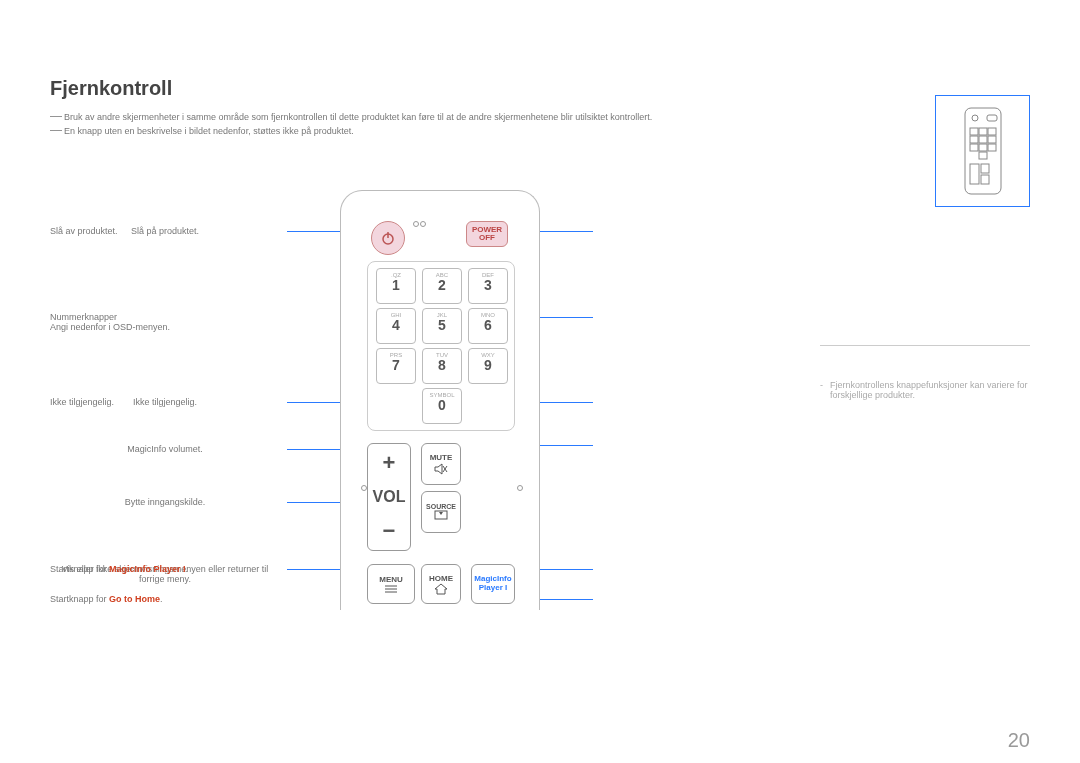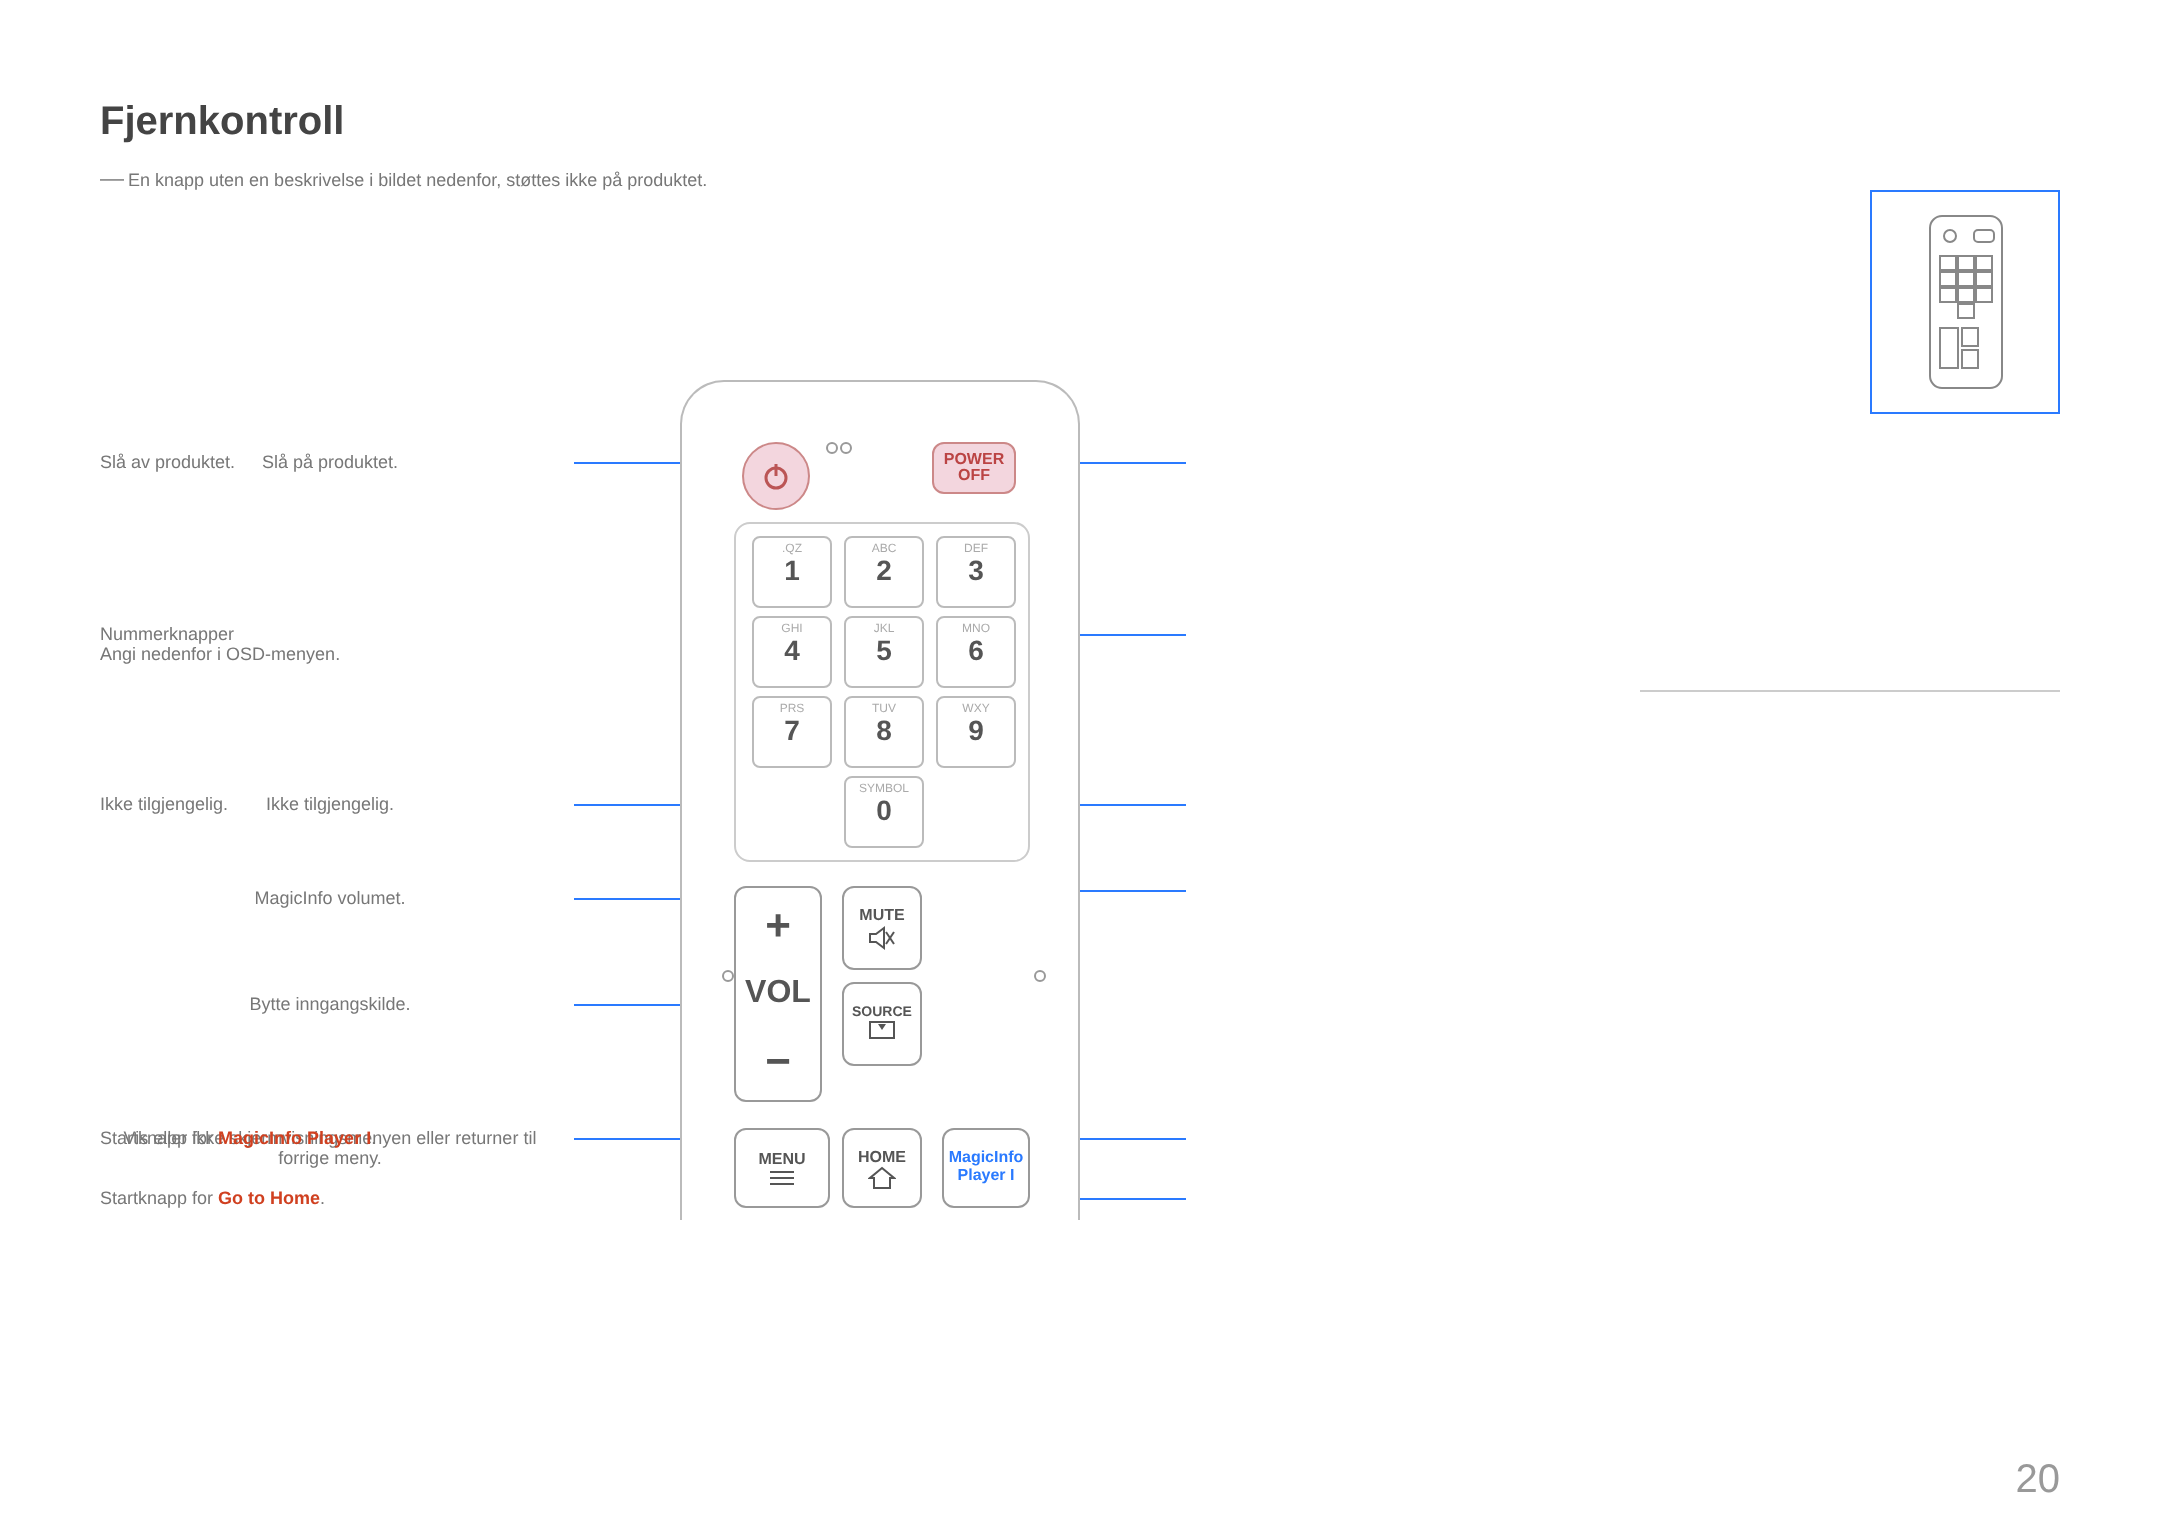--- a/index.html
+++ b/index.html
@@ -1,17 +1,17 @@
 <!DOCTYPE html>
 <html><head>
 <meta charset="utf-8">
 <style>
 *{box-sizing:border-box;margin:0;padding:0}
 body{width:1080px;height:763px;background:#fff;font-family:Arial,Helvetica,sans-serif;color:#555;position:relative;font-size:9px}
-.page{padding:50px 50px 0 50px;position:relative;height:100%}
+.page{padding:77px 50px 0 50px;position:relative;height:100%}
 h1{color:#444;font-size:20px;font-weight:bold;margin-bottom:12px}
 .note{color:#777;font-size:9px;margin:4px 0;position:relative;padding-left:14px}
 .note::before{content:"—";position:absolute;left:0;top:-3px;font-size:12px;color:#888}
 .pagenum{position:absolute;right:50px;bottom:11px;font-size:20px;color:#999}
 .thumb{position:absolute;right:50px;top:95px;width:95px;height:112px;border:1px solid #2a7aff;display:flex;align-items:center;justify-content:center}
 .thumb svg{width:40px;height:90px}
 .hr1{position:absolute;left:820px;top:345px;width:210px;border:0;border-top:1px solid #ccc}
 .sidenote{position:absolute;left:820px;top:380px;width:210px;color:#aaa;font-size:9px;padding-left:10px}
 .sidenote::before{content:"-";position:absolute;left:0;top:0;color:#aaa}
 
@@ -57,20 +57,21 @@
 .lbl-l{position:absolute;text-align:center;color:#777;font-size:9px;width:230px}
 .lbl-r{position:absolute;color:#777;font-size:9px;width:240px}
 .hl{color:#d04020;font-weight:bold}
 
 </style>
 </head>
 <body>
 
 <div class="page">
   <h1>Fjernkontroll</h1>
+  <p class="note">Bruk av andre skjermenheter i samme område som fjernkontrollen til dette produktet kan føre til at de andre skjermenhetene blir utilsiktet kontrollert.</p>
   <p class="note">En knapp uten en beskrivelse i bildet nedenfor, støttes ikke på produktet.</p>
 
   <div class="thumb">
     <svg viewBox="0 0 40 90">
         <rect x="2" y="2" width="36" height="86" rx="6" fill="none" stroke="#888"></rect>
         <circle cx="12" cy="12" r="3" fill="none" stroke="#888"></circle>
         <rect x="24" y="9" width="10" height="6" rx="2" fill="none" stroke="#888"></rect>
         <g fill="none" stroke="#888">
           <rect x="7" y="22" width="8" height="7"></rect>
           <rect x="16" y="22" width="8" height="7"></rect>
@@ -83,20 +84,21 @@
           <rect x="25" y="38" width="8" height="7"></rect>
           <rect x="16" y="46" width="8" height="7"></rect>
           <rect x="7" y="58" width="9" height="20"></rect>
           <rect x="18" y="58" width="8" height="9"></rect>
           <rect x="18" y="69" width="8" height="9"></rect>
         </g>
       </svg>
   </div>
 
   <hr class="hr1">
+  <div class="sidenote"><span>Fjernkontrollens knappefunksjoner kan variere for forskjellige produkter.</span></div>
 
   <div class="diag">
 
     <div class="lbl-l" style="left:0;top:36px">Slå på produktet.</div>
     <div class="lbl-l" style="left:0;top:207px">Ikke tilgjengelig.</div>
     <div class="lbl-l" style="left:0;top:254px">MagicInfo volumet.</div>
     <div class="lbl-l" style="left:0;top:307px">Bytte inngangskilde.</div>
     <div class="lbl-l" style="left:0;top:374px">Vis eller ikke skjermvisningsmenyen eller returner til forrige meny.</div>
 
     <div class="lbl-r" style="left:550;top:36px">Slå av produktet.</div>

